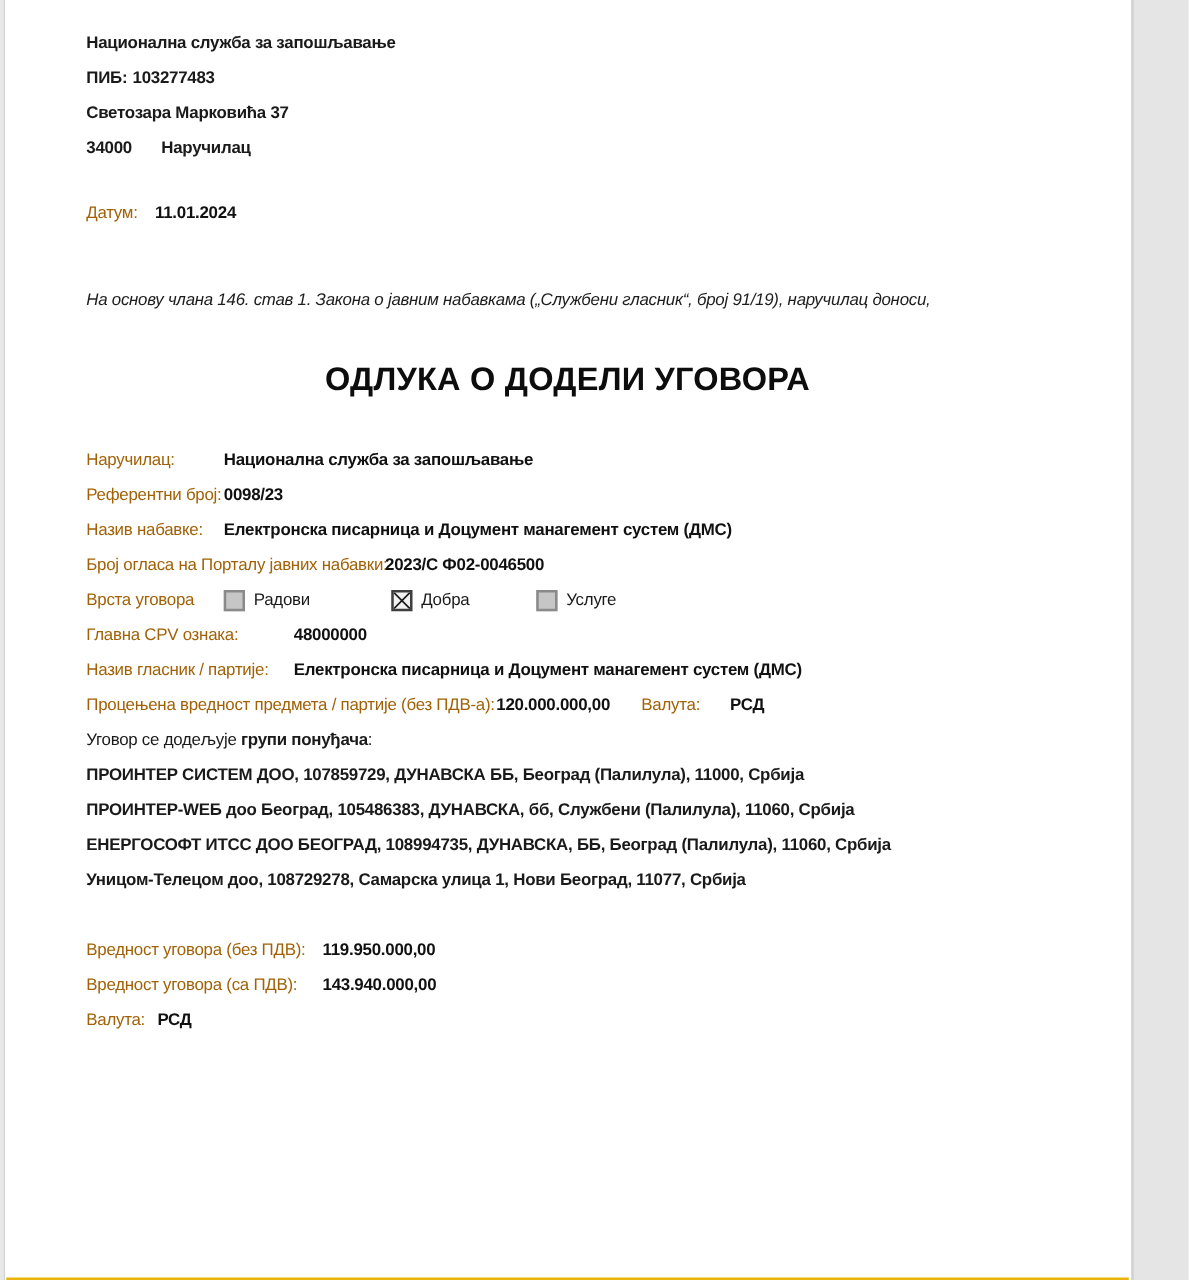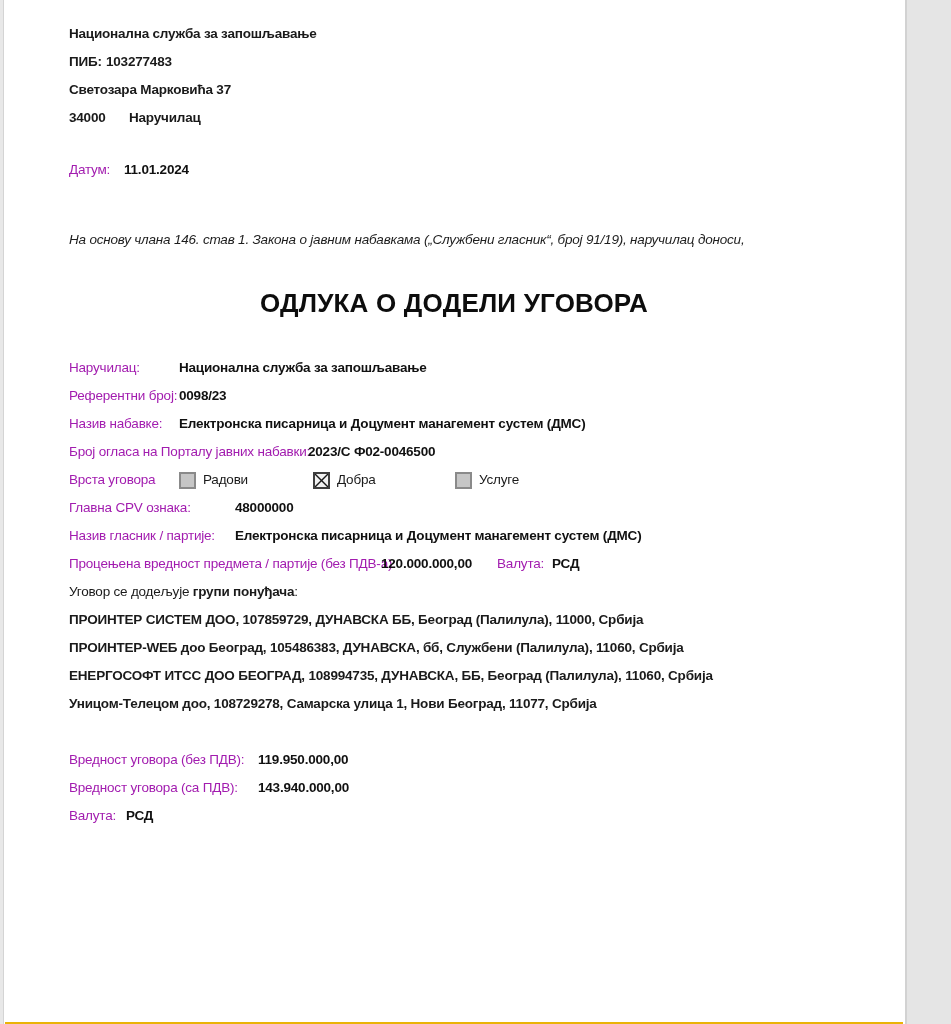--- a/index.html
+++ b/index.html
@@ -25,21 +25,21 @@
     background: #ffffff;
     border-bottom: 2px solid #eab308;
     padding: 20px 64px 17px 64px;
     color: #1a1a1a;
     font-size: 13.5px;
     letter-spacing: -0.2px;
   }
 
   .row { height: 28px; line-height: 28px; white-space: nowrap; display: flex; align-items: center; }
   .b { font-weight: bold; }
-  .lbl { display: inline-block; color: #a21caf; font-weight: normal; }
+  .lbl { display: inline-block; color: #a16207; font-weight: normal; }
   .val { font-weight: bold; color: #111; }
 
   
   .hdr .row { font-weight: bold; }
   .hdr .pib-lbl { width: 37px; display: inline-block; }
   .hdr .postal { width: 60px; display: inline-block; }
   .hdr .country-row { font-size: 13px; }
 
   
   .meta { margin-top: 24px; }
@@ -59,26 +59,26 @@
   }
 
   
   .details { margin-top: 36px; }
   .w110 { width: 110px; }
   .w239 { width: 239px; }
   .w166 { width: 166px; }
   .w304 { width: 304px; }
   .w189 { width: 189px; }
   .gap25 { margin-left: 25px; }
-  .gap8  { margin-left: 8px; }
+  .gap8  { margin-left: 24px; }
 
   
   .type-item { display: inline-flex; align-items: center; }
   .type-w1 { width: 134px; }
-  .type-w2 { width: 142px; }
+  .type-w2 { width: 116px; }
   .checkbox {
     display: inline-block; width: 17px; height: 17px;
     background: #c6c6c6; border: 2px solid #8a8a8a;
     margin-right: 7px; flex: 0 0 auto;
   }
   .checkbox.checked {
     background: #f2f2f2; border: 2px solid #3f3f3f;
     position: relative;
   }
   .checkbox.checked svg { display: block; width: 13px; height: 13px; }

